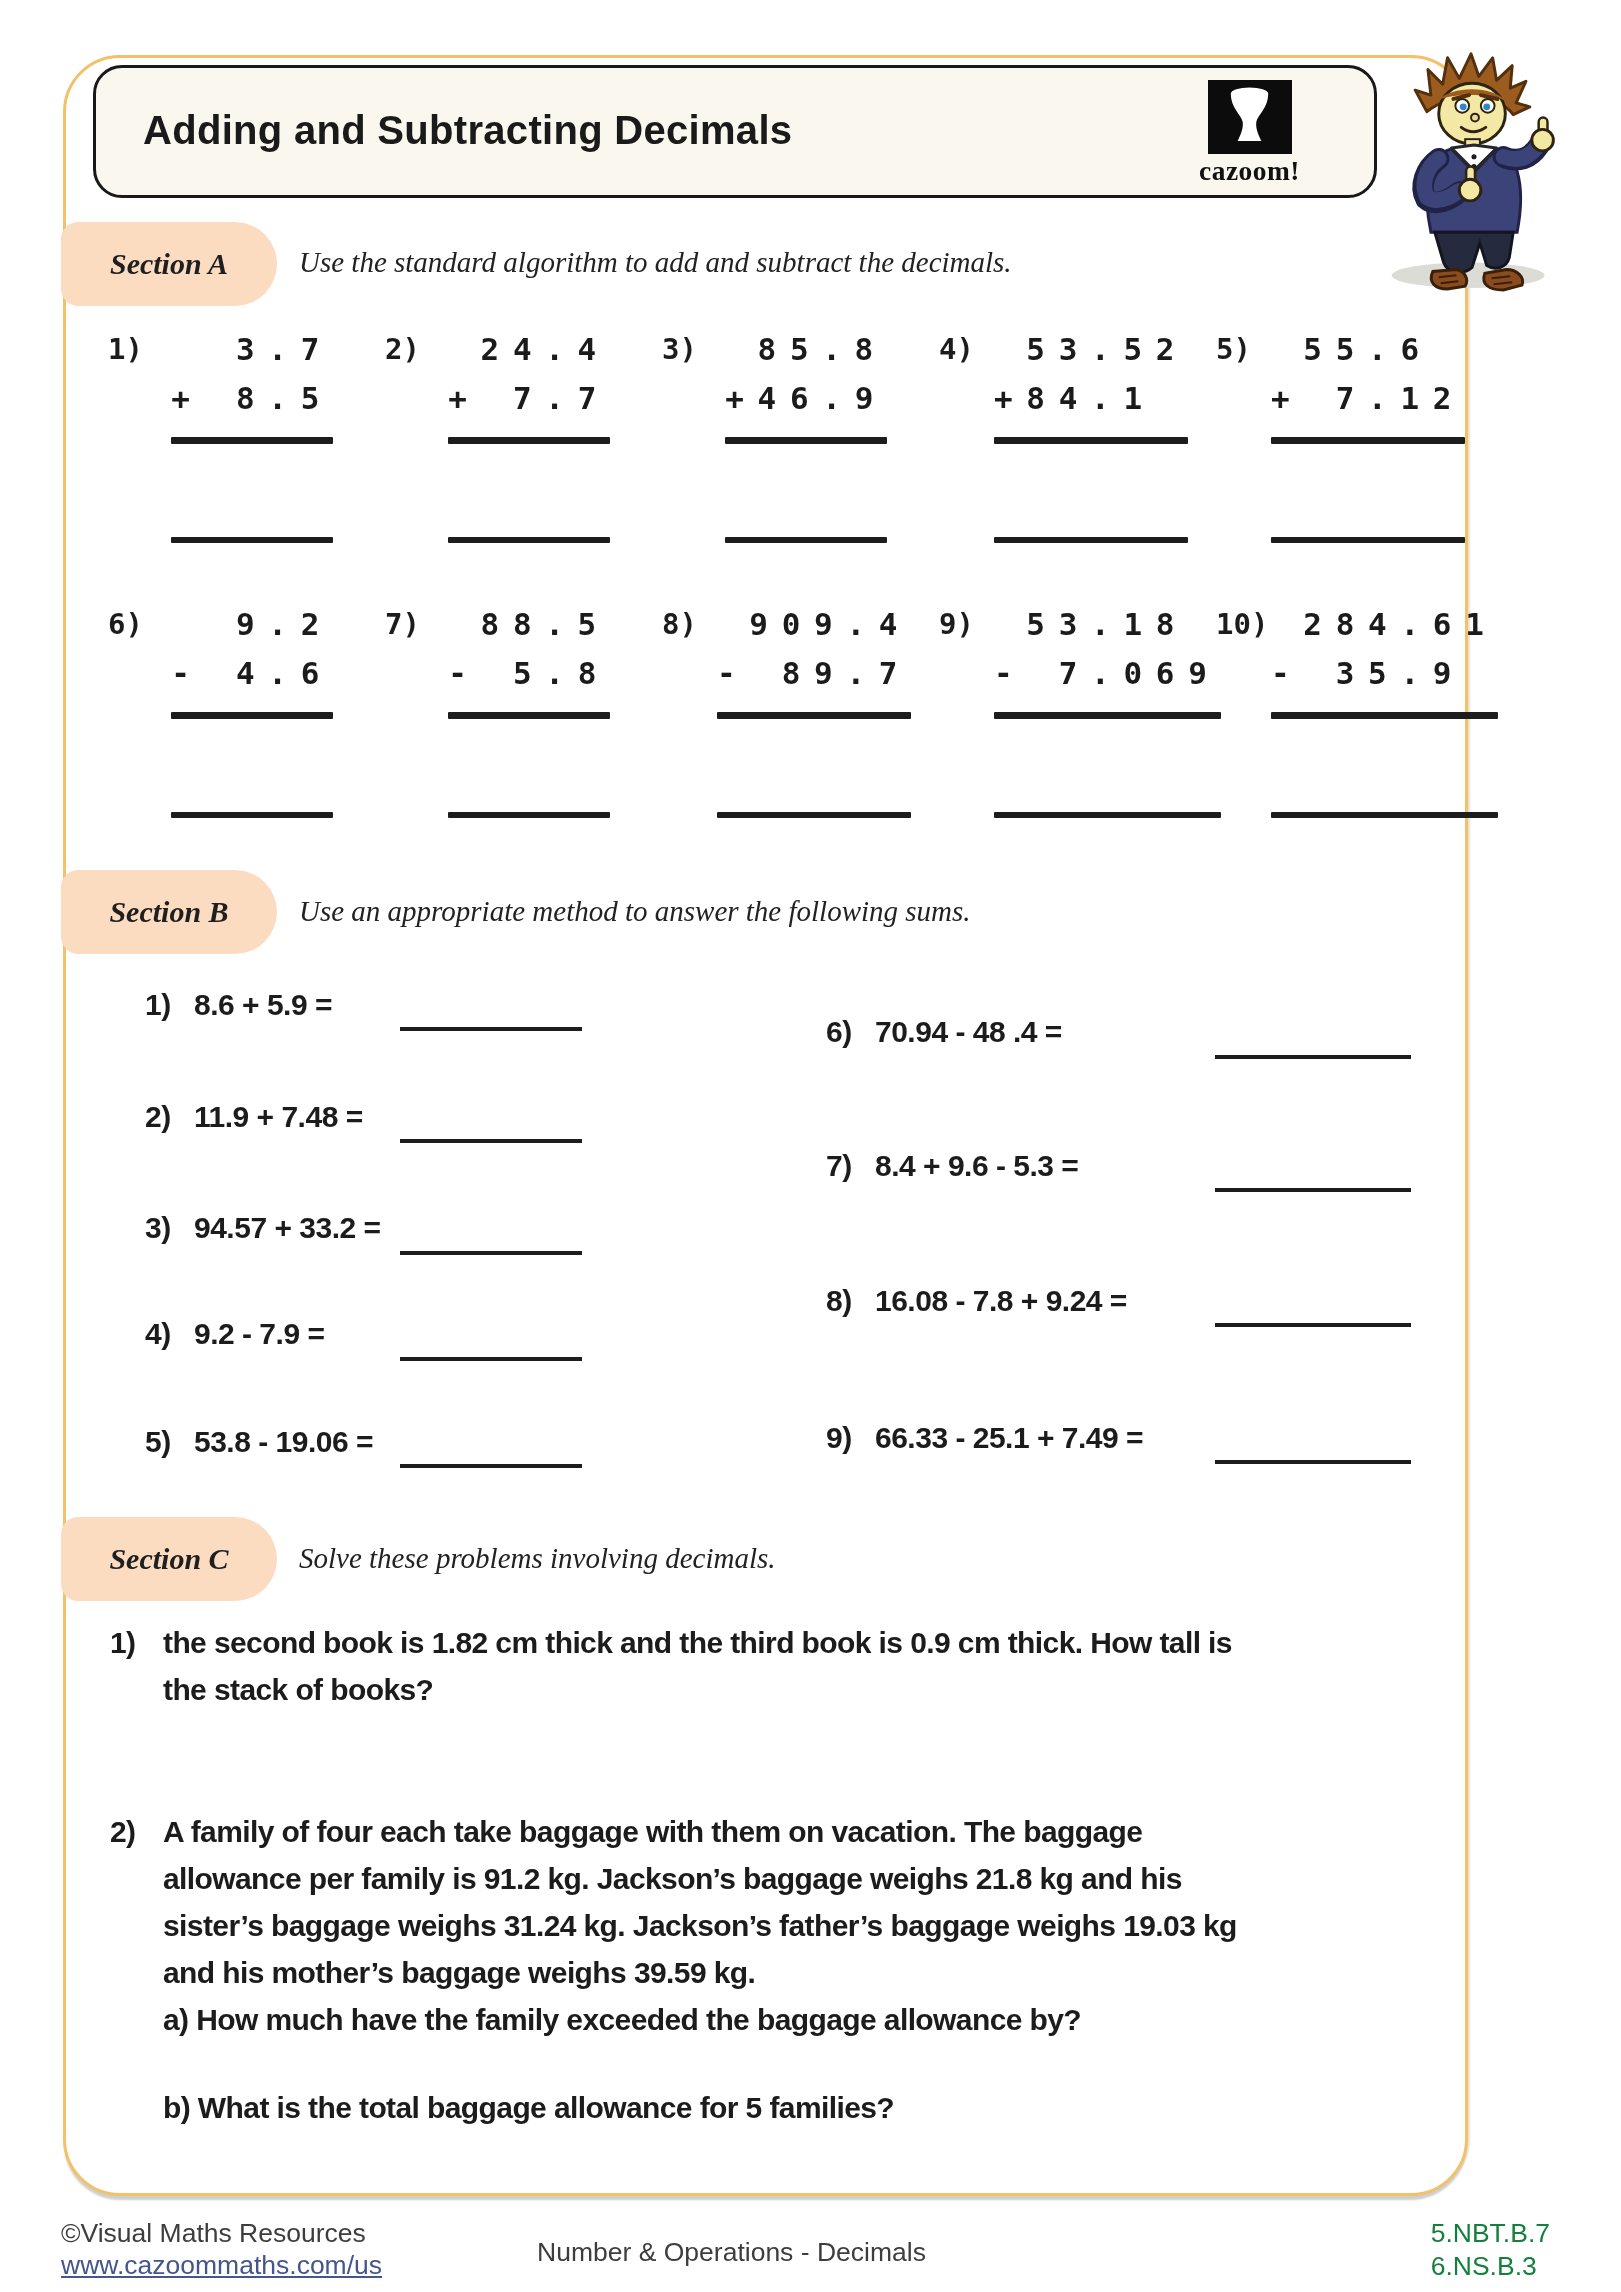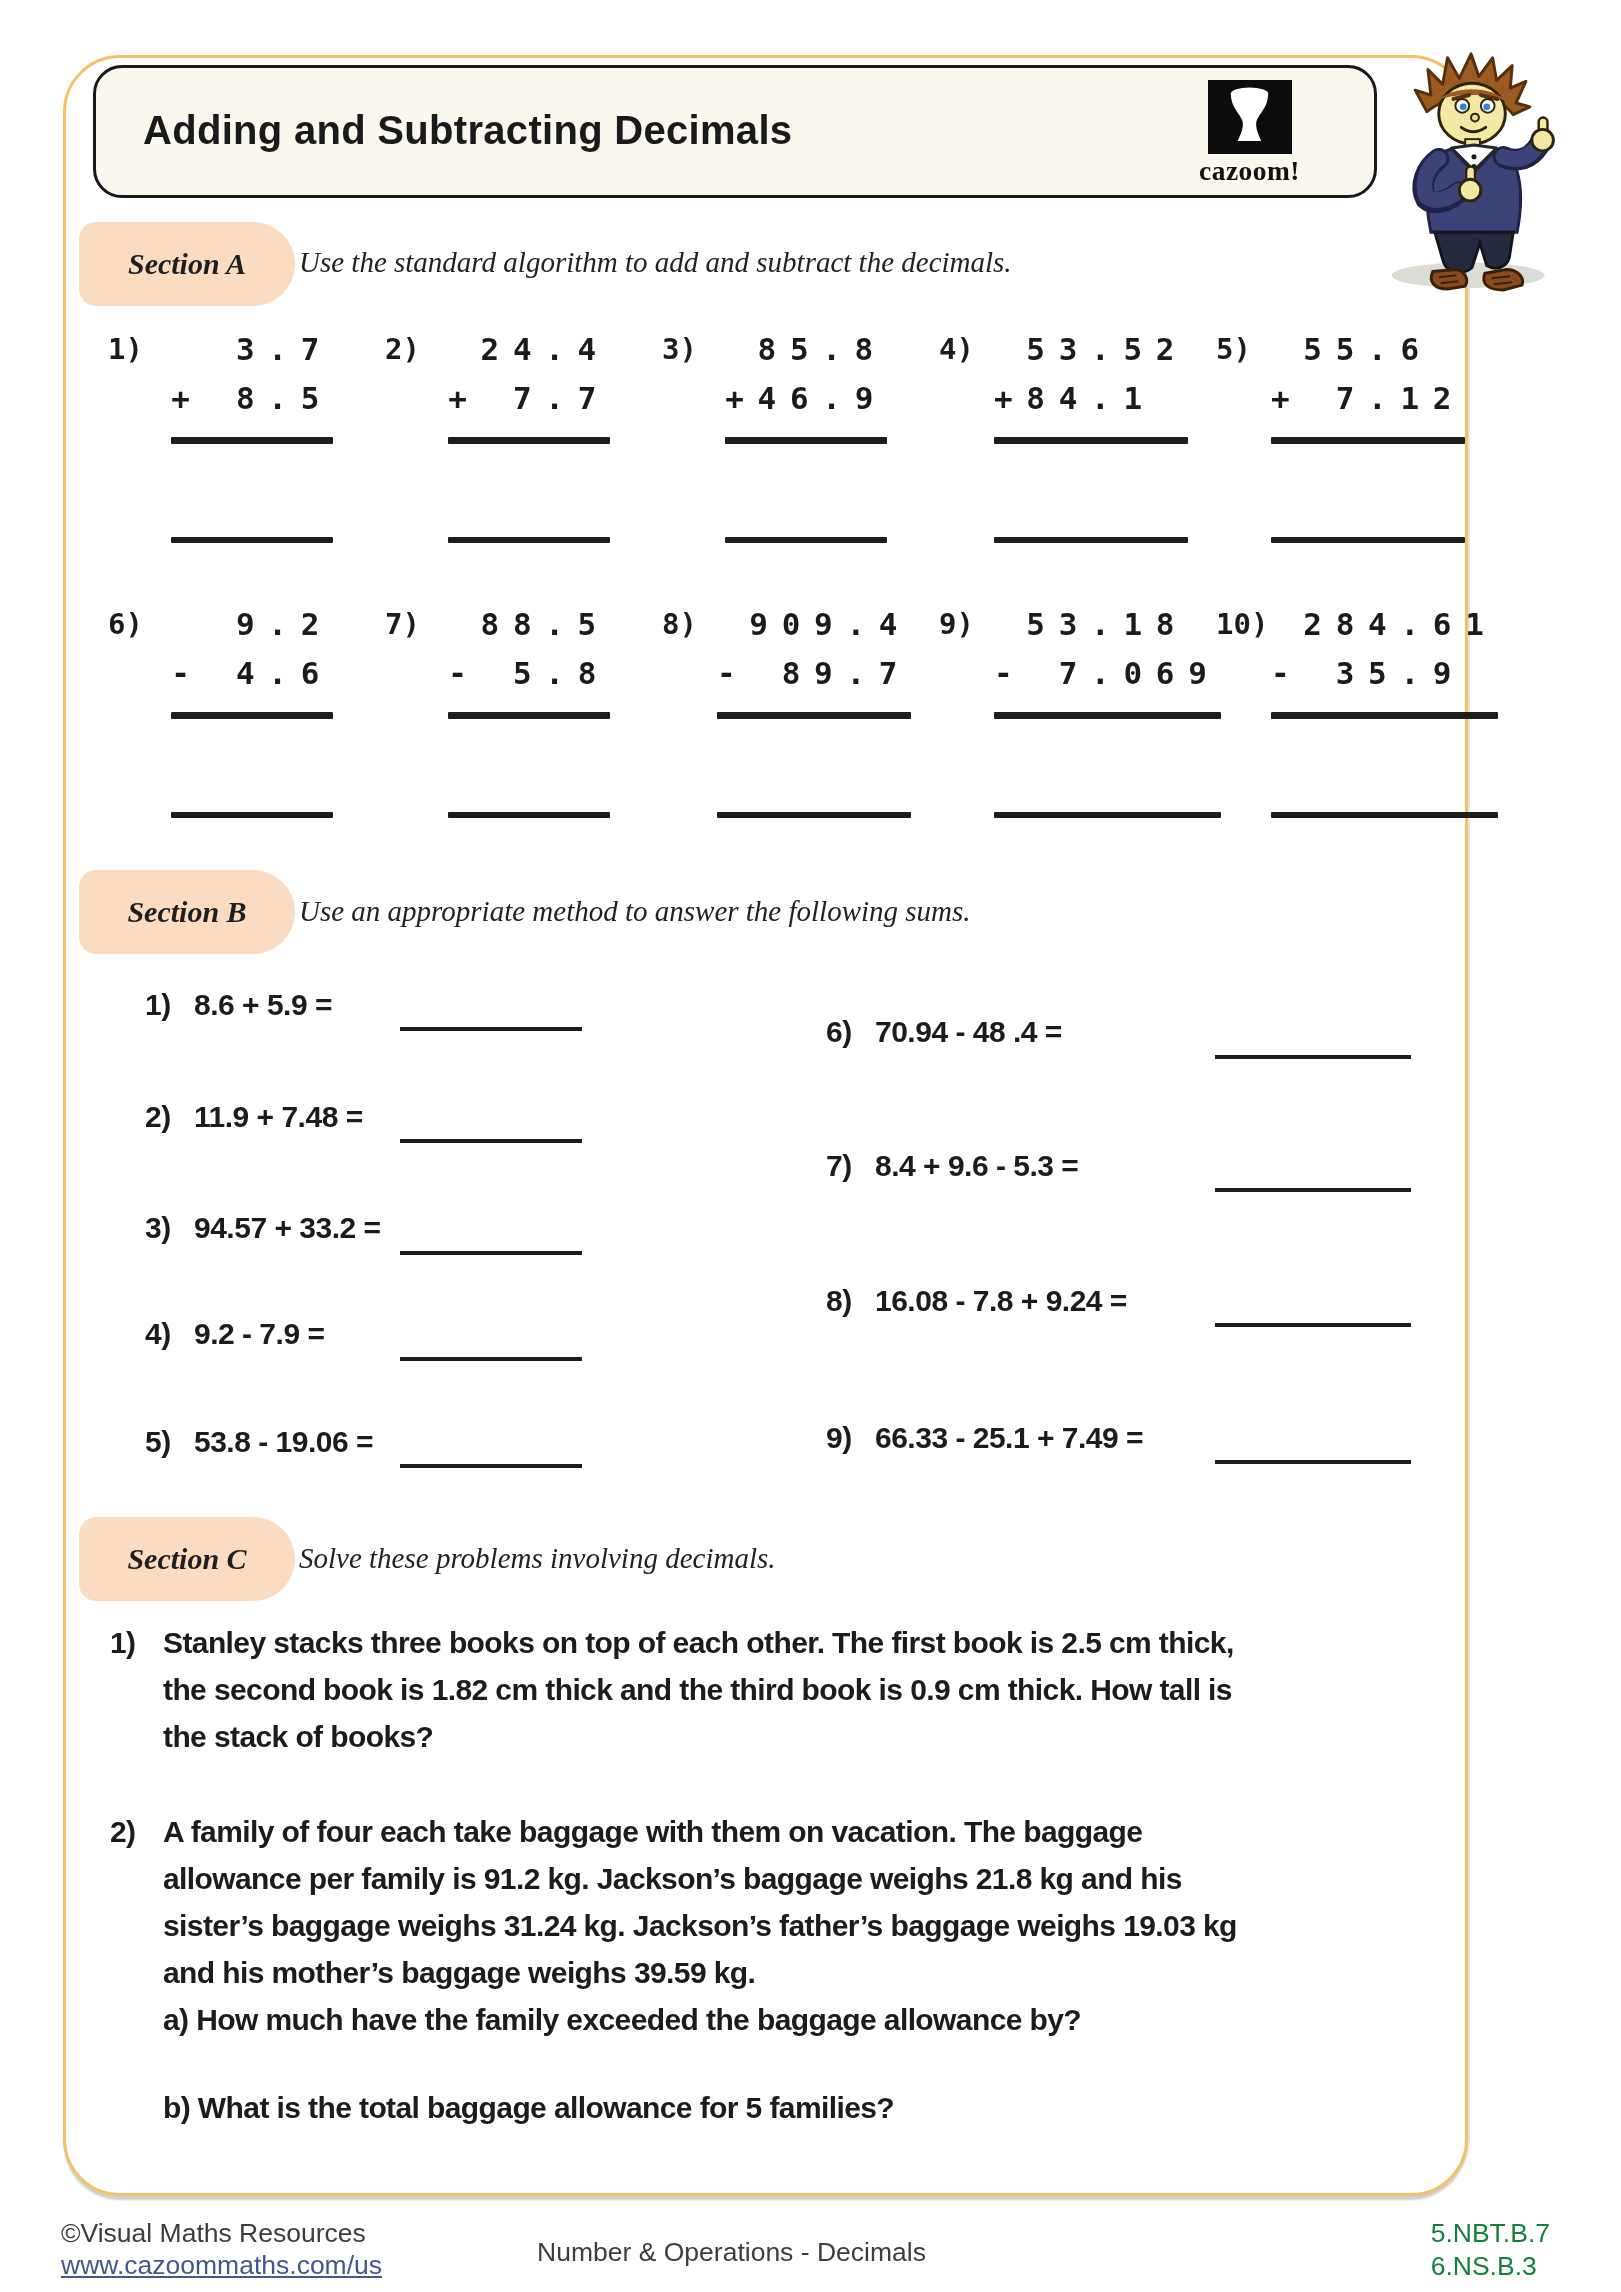--- a/index.html
+++ b/index.html
@@ -23,21 +23,21 @@
     position:absolute; left:47px; top:0; height:125px; line-height:125px;
     font-size:40px; font-weight:bold; letter-spacing:0.3px; color:#1a1a1a;
   }
   .logo { position:absolute; right:51px; top:11.8px; width:147px; text-align:center; }
   .logo-box { width:84px; height:74px; background:#0c0c0c; margin:0 auto; display:flex; align-items:center; justify-content:center; }
   .logo-word { font-family:"Liberation Serif", serif; font-weight:bold; font-size:27.4px; letter-spacing:0.5px; color:#111; margin-top:2px; }
   
   .mascot { position:absolute; left:1370px; top:49px; width:208px; height:243px; z-index:4; }
   
   .sec-label {
-    position:absolute; left:79px; width:216px; height:84px; z-index:2;
+    position:absolute; left:61px; width:216px; height:84px; z-index:2;
     background:#fbdcc1; border-radius:17.6px 43px 43px 17.6px;
     font-family:"Liberation Serif", serif; font-style:italic; font-weight:bold;
     font-size:30px; color:#1f1f1f; text-align:center; line-height:84px;
   }
   .sec-instr {
     position:absolute; left:299px; z-index:2;
     font-family:"Liberation Serif", serif; font-style:italic; font-size:29px; color:#222;
   }
   
   .arow {
@@ -278,21 +278,20 @@
   <span class="bexpr">66.33 - 25.1 + 7.49 =</span>
 </div>
 <div class="bline" style="left:1215px; top:1460px; width:196px;"></div>
 
 <div class="sec-label" style="top:1517px;">Section C</div>
 <div class="sec-instr" style="top:1542px;">Solve these problems involving decimals.</div>
 
 <div class="cprob" style="top:1619px;">
   <span class="cnum">1)</span>
   <div class="ctext">
-    <div>Stanley stacks three books on top of each other. The first book is 2.5 cm thick,</div>
     <div>the second book is 1.82 cm thick and the third book is 0.9 cm thick. How tall is</div>
     <div>the stack of books?</div>
   </div>
 </div>
 
 <div class="cprob" style="top:1808px;">
   <span class="cnum">2)</span>
   <div class="ctext">
     <div>A family of four each take baggage with them on vacation. The baggage</div>
     <div>allowance per family is 91.2 kg. Jackson’s baggage weighs 21.8 kg and his</div>

